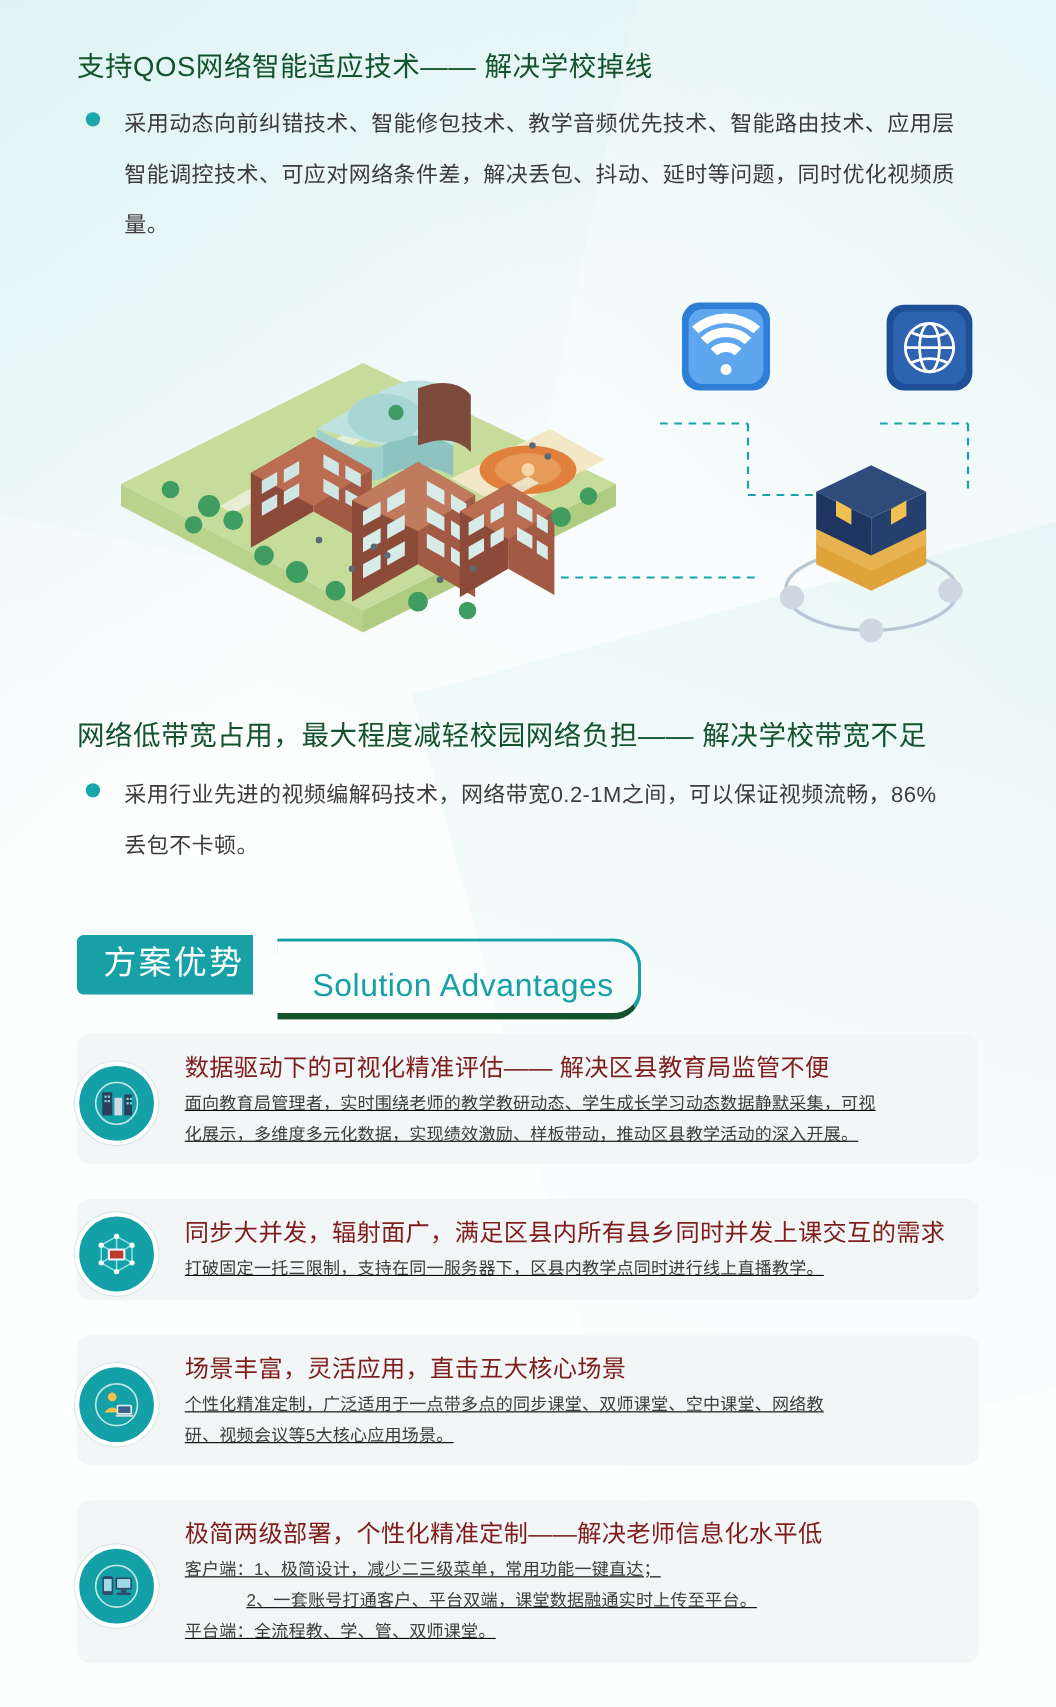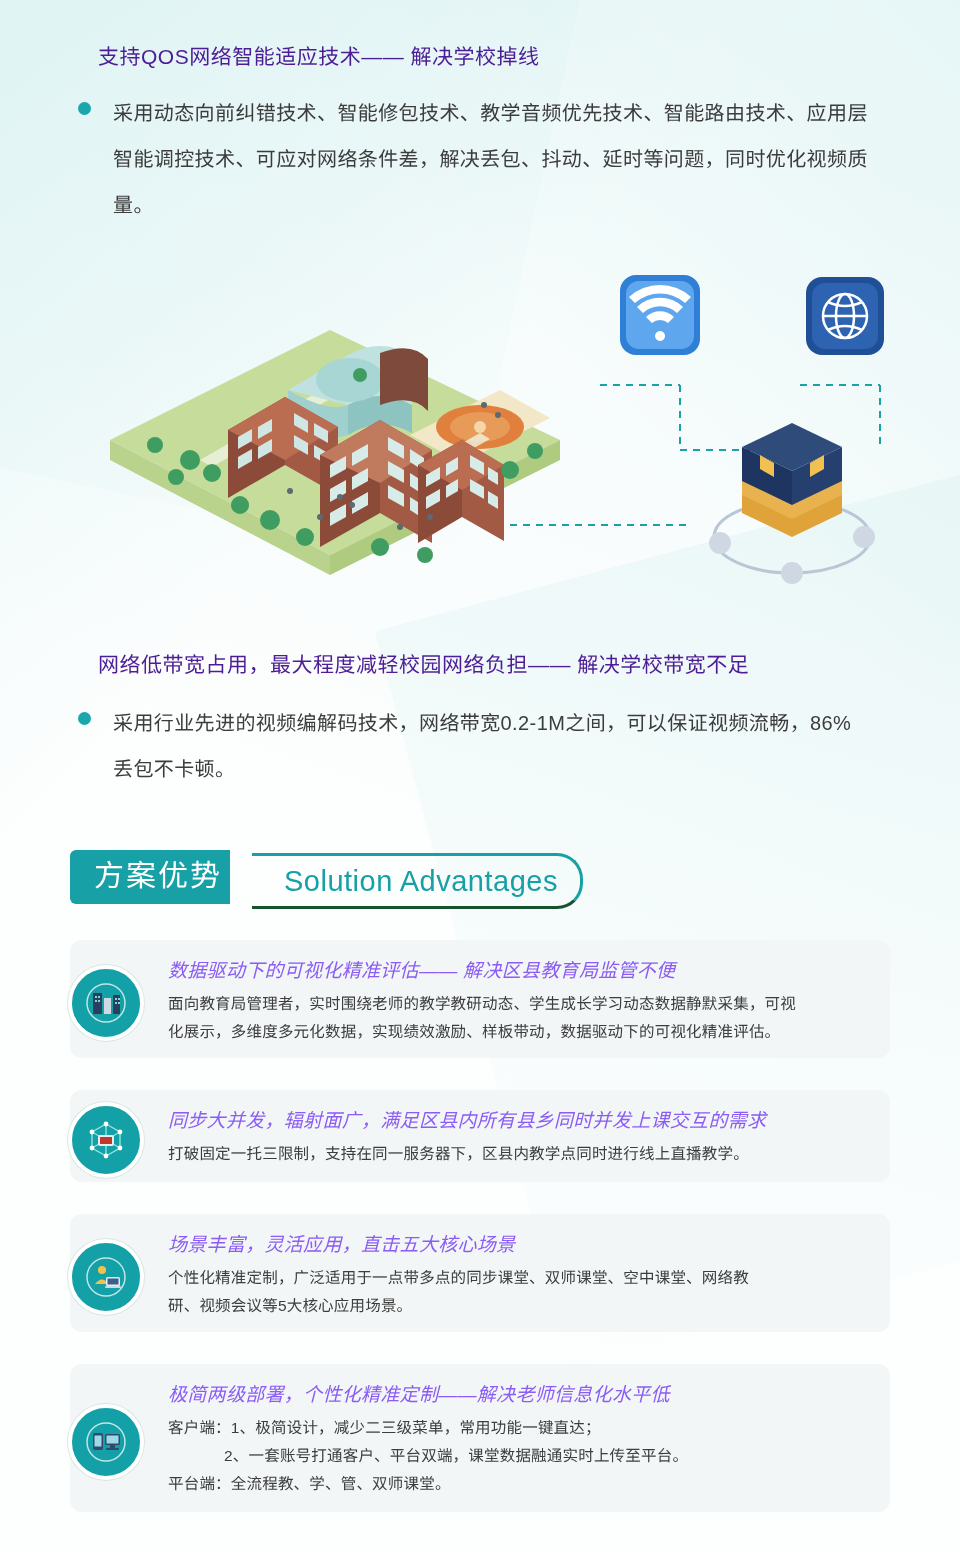--- a/index.html
+++ b/index.html
@@ -48,25 +48,24 @@
   .page {
     position: relative;
     z-index: 1;
     width: 960px;
     height: 1552px;
   }
 
   
   .section-heading {
     position: absolute;
-    font-size: 21px;
-    color: #4c1d95;
+    font-size: 25px;
+    color: #14532d;
     letter-spacing: 0.5px;
     white-space: nowrap;
-    margin-left: 28px;
   }
   .bullet-block {
     position: absolute;
   }
   .bullet-row {
     display: flex;
     align-items: flex-start;
   }
   .bullet-dot {
     width: 13px;
@@ -111,23 +110,23 @@
     padding: 9px 8px 11px 24px;
     border-radius: 6px 0 0 6px;
     letter-spacing: 2px;
     line-height: 34px;
   }
   .adv-title .en-wrap {
     position: absolute;
     left: 182px;
     top: 3px;
     height: 50px;
-    padding: 0 22px 0 32px;
+    padding: 15px 22px 0 32px;
     border-top: 3px solid #17a0a6;
-    border-bottom: 3px solid #14532d;
+    border-bottom: 6px solid #14532d;
     border-right: 3px solid #17a0a6;
     border-top-right-radius: 26px;
     border-bottom-right-radius: 26px;
     display: flex;
     align-items: center;
   }
   .adv-title .en-text {
     font-size: 29px;
     color: #17a0a6;
     letter-spacing: 0.5px;
@@ -153,36 +152,36 @@
     box-shadow: 0 0 0 1px #d8e6e6;
     display: flex;
     align-items: center;
     justify-content: center;
   }
   .card .card-body {
     padding-left: 98px;
     padding-right: 20px;
   }
   .card .card-title {
-    font-size: 19px;
-    color: #8b5cf6;
+    font-size: 22px;
+    color: #7f1d1d;
     line-height: 30px;
     letter-spacing: 0.3px;
     padding-top: 16px;
-    font-style: italic;
   }
   .card .card-line {
     font-size: 15.5px;
     color: #3d3d3d;
     line-height: 28px;
     letter-spacing: 0.2px;
   }
   .card .card-lines {
     padding-top: 4px;
     padding-bottom: 16px;
+    text-decoration: underline;
   }
   .indent-1 { padding-left: 56px; }
 </style>
 </head>
 <body>
 
 <div class="bg-layer"></div>
 
 <div class="page">
 
@@ -377,21 +376,21 @@
             <rect x="32" y="15" width="2" height="2"></rect>
           <rect x="29" y="19" width="2" height="2"></rect>
             <rect x="32" y="19" width="2" height="2"></rect>
         </g>
       </svg>
     </div>
     <div class="card-body">
       <div class="card-title">数据驱动下的可视化精准评估——  解决区县教育局监管不便</div>
       <div class="card-lines">
         <div class="card-line">面向教育局管理者，实时围绕老师的教学教研动态、学生成长学习动态数据静默采集，可视</div>
-        <div class="card-line">化展示，多维度多元化数据，实现绩效激励、样板带动，数据驱动下的可视化精准评估。</div>
+        <div class="card-line">化展示，多维度多元化数据，实现绩效激励、样板带动，推动区县教学活动的深入开展。</div>
       </div>
     </div>
   </div>
 
   <div class="card" style="top:1090px; height:92px;">
     <div class="icon-badge" style="top:12px;">
       <svg width="40" height="40" viewBox="0 0 40 40">
         <g stroke="#8fe3e3" stroke-width="1.4" fill="none">
           <polygon points="20,4 34,12 34,28 20,36 6,28 6,12"></polygon>
           <path d="M20,4 L20,36 M6,12 L34,28 M34,12 L6,28"></path>

